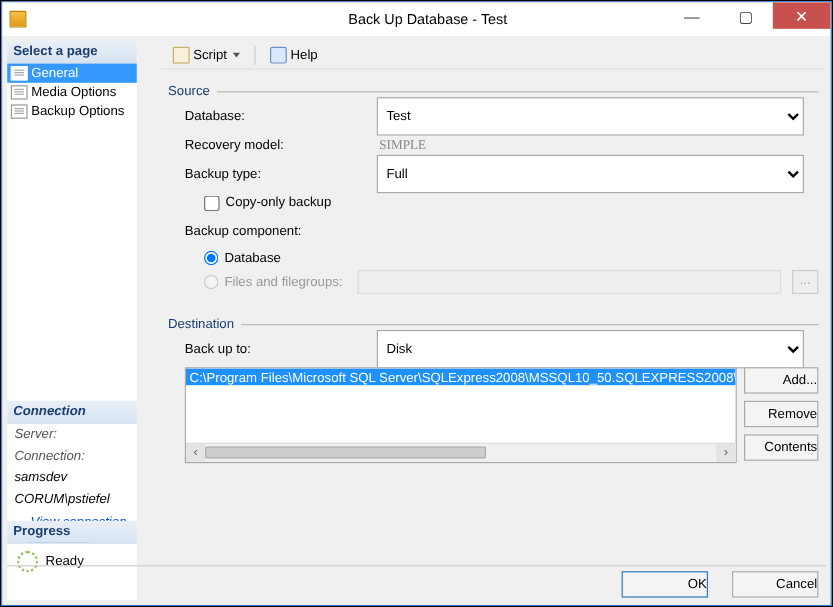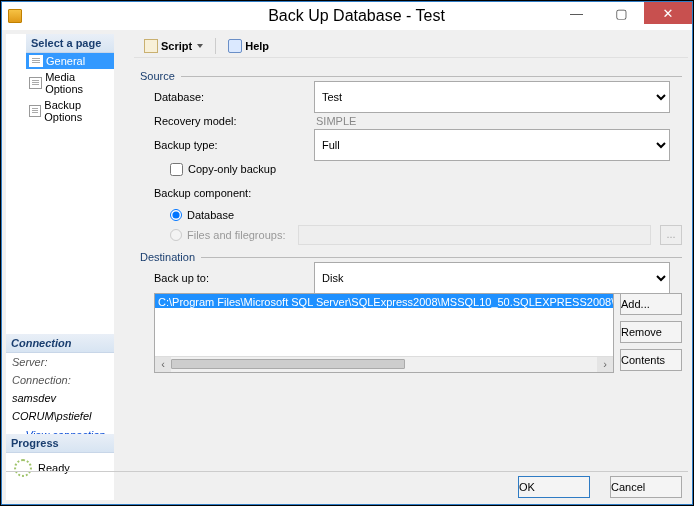--- a/index.html
+++ b/index.html
@@ -2,64 +2,64 @@
 <html><head>
 <meta charset="utf-8">
 <style>
 * { box-sizing: border-box; margin: 0; padding: 0; font-family: "Segoe UI", Tahoma, sans-serif; font-size: 11px; }
 html, body { width: 694px; height: 506px; background: #000; overflow: hidden; }
 
 .window { position: absolute; top: 1px; left: 1px; width: 692px; height: 504px; background: #f0f0f0; border: 1px solid #2e7bc4; }
 
 .titlebar { height: 28px; background: #fff; display: flex; align-items: center; position: relative; }
 .titlebar .icon { width: 14px; height: 14px; margin-left: 6px; background: linear-gradient(#f6c244, #e09a18); border: 1px solid #c08000; border-radius: 1px; }
-.titlebar .title { position: absolute; left: 0; right: 0; text-align: center; color: #000; font-size: 16px; pointer-events: none; padding-left: 19px; }
+.titlebar .title { position: absolute; left: 0; right: 0; text-align: center; color: #000; font-size: 12px; pointer-events: none; padding-left: 19px; }
 .titlebar .ctrls { position: absolute; right: 0; top: 0; display: flex; }
 .titlebar .ctrls div { width: 45px; height: 22px; display: flex; align-items: center; justify-content: center; color: #444; font-size: 13px; }
 .titlebar .ctrls .close { background: #c8504f; color: #fff; width: 48px; }
 
 .body { position: absolute; top: 28px; bottom: 0; left: 0; right: 0; background: #f0f0f0; }
 
-.leftpanel { position: absolute; top: 4px; left: 4px; width: 108px; bottom: 4px; background: #fff; padding-left: 20px; }
+.leftpanel { position: absolute; top: 4px; left: 4px; width: 108px; bottom: 4px; background: #fff; }
 .lp-head { background: linear-gradient(#e9eff7,#d7e4f2); padding: 3px 5px; font-weight: bold; color: #1a3e6f; border-bottom: 1px solid #c8d6e8; }
 .lp-item { display: flex; align-items: center; padding: 2px 3px; gap: 3px; }
 .lp-item.sel { background: #3399ff; color: #fff; }
 .lp-item .ic { width: 14px; height: 12px; background: #fff; border: 1px solid #999; position: relative; }
 .lp-item .ic::after { content:""; position:absolute; top:2px; left:2px; right:2px; height:1px; background:#aaa; box-shadow:0 2px 0 #aaa,0 4px 0 #aaa; }
 .lp-item.sel .ic { border-color:#fff; }
 
 .lp-section2 { position: absolute; top: 300px; left:0; right:0;font-style:italic; }
 .lp-section3 { position: absolute; top: 400px; left:0; right:0; }
 .lp-kv { padding: 3px 6px; color: #555; font-size: 11px; }
 .lp-link { color: #0046d5; text-decoration: underline; display:inline; }
 .lp-linkrow { padding: 4px 6px; display:flex; gap:4px; align-items:center; }
 .lp-linkrow .ic2 { width:14px; height:12px; background:#eef; border:1px solid #8aa; }
 .spinner { width:18px; height:18px; border:2px dotted #9fc36a; border-radius:50%; margin:4px 6px; display:inline-block; vertical-align:middle; }
 .ready { display:flex; align-items:center; padding:2px 2px; }
 
 .rightpanel { position: absolute; top: 4px; left: 132px; right: 4px; bottom: 34px; background: #f0f0f0; }
 
-.toolbar { height: 24px; display:flex; align-items:center; gap:8px; padding: 2px 6px; border-bottom: 1px solid #e0e0e0; font-weight: bold; }
+.toolbar { height: 24px; display:flex; align-items:center; gap:8px; padding: 2px 6px; border-bottom: 1px solid #e0e0e0; }
 .tb-btn { display:flex; align-items:center; gap:3px; padding:1px 4px; }
 .tb-ic { width:14px; height:14px; background:#f8f0d8; border:1px solid #c9b070; }
 .tb-drop { width:0;height:0;border-left:3px solid transparent;border-right:3px solid transparent;border-top:4px solid #555; margin-left:2px;}
 .tb-sep { width:1px; height:16px; background:#ccc; }
 .tb-help-ic { width:14px;height:14px;background:#dbe9ff;border:1px solid #6a8fc7;border-radius:2px; }
 
 .content { position:absolute; top: 30px; left: 6px; right: 6px; bottom: 4px; }
 
 .group-title { display:flex; align-items:center; gap:6px; margin: 6px 0 4px; }
 .group-title span { color:#1a3e6f; }
 .group-title hr { flex:1; border:0; border-top:1px solid #bbb; }
 
 .row { display:flex; align-items:center; margin: 2px 12px 2px 14px; height:22px; }
 .row .label { width: 160px; color:#000; }
 .row .val { flex:1; display:flex; align-items:center; }
 select, input[type=text] { width:100%; height:32px; border:1px solid #aaa; background:#fff; padding:1px 3px; font-size:11px; }
-.ro { color:#888; padding-left:2px; }
+.ro { color:#888; padding-left:2px;font-family:Liberation Serif, serif; }
 
 .indent { margin-left: 30px; }
 
 .cb { display:flex; align-items:center; gap:5px; }
 .cb input { width:13px; height:13px; }
 
 .radio-row { display:flex; align-items:center; gap:5px; margin:2px 0 2px 30px; height:18px; }
 .radio-row input { width:12px; height:12px; }
 .radio-row .dis { color:#999; }
 .fg-box { border:1px solid #ddd; background:#eee; flex:1; height:20px; margin-left:8px; }
@@ -67,21 +67,21 @@
 
 .dest-list-wrap { display:flex; gap:6px; margin: 4px 0 0 14px; }
 .dest-list { flex:1; border:1px solid #aaa; background:#fff; height: 80px; position:relative; overflow:hidden; }
 .dest-list .selrow { background:#1e90ff; color:#fff; padding:1px 3px; white-space:nowrap; overflow:hidden; position:absolute; top:0; left:0; right:0; height:14px; line-height:14px; }
 .dest-list .hscroll { position:absolute; bottom:0; left:0; right:0; height:16px; background:#f0f0f0; border-top:1px solid #ddd; display:flex; }
 .dest-list .hscroll .ar { width:16px; text-align:center; line-height:14px; color:#666; background:#e4e4e4;}
 .dest-list .hscroll .track { flex:1; position:relative; }
 .dest-list .hscroll .thumb { position:absolute; top:2px; left:0; width:55%; height:10px; background:#cdcdcd; border:1px solid #aaa; border-radius:1px; }
 
 .side-btns { width:62px; display:flex; flex-direction:column; gap:6px; }
-.btn { border:1px solid #aaa; background:#f4f4f4; height:22px; display:flex; align-items:center; justify-content:flex-start; cursor:default; }
+.btn { border:1px solid #aaa; background:#f4f4f4; height:22px; display:flex; align-items:center; justify-content:flex-end; cursor:default; }
 
 .bottom-buttons { position:absolute; bottom:6px; right:10px; display:flex; gap:20px; }
 .bottom-buttons .btn { width:72px; }
 .bottomline { position:absolute; bottom:32px; left:4px; right:4px; height:1px; background:#ccc; }
 </style>
 </head>
 <body>
 
 <div class="window">
   <div class="titlebar">
@@ -182,21 +182,21 @@
           <input type="radio" checked="" style="">
           <span>Database</span>
         </div>
         <div class="radio-row">
           <input type="radio" disabled="" style="">
           <span class="dis">Files and filegroups:</span>
           <div class="fg-box"></div>
           <div class="fg-btn">...</div>
         </div>
 
-        <div class="group-title" style="margin-top:7px">
+        <div class="group-title" style="margin-top:20px">
             <span>Destination</span>
             <hr>
           </div>
 
         <div class="row">
           <div class="label">Back up to:</div>
           <div class="val">
               <select><option>Disk</option></select>
             </div>
         </div>

